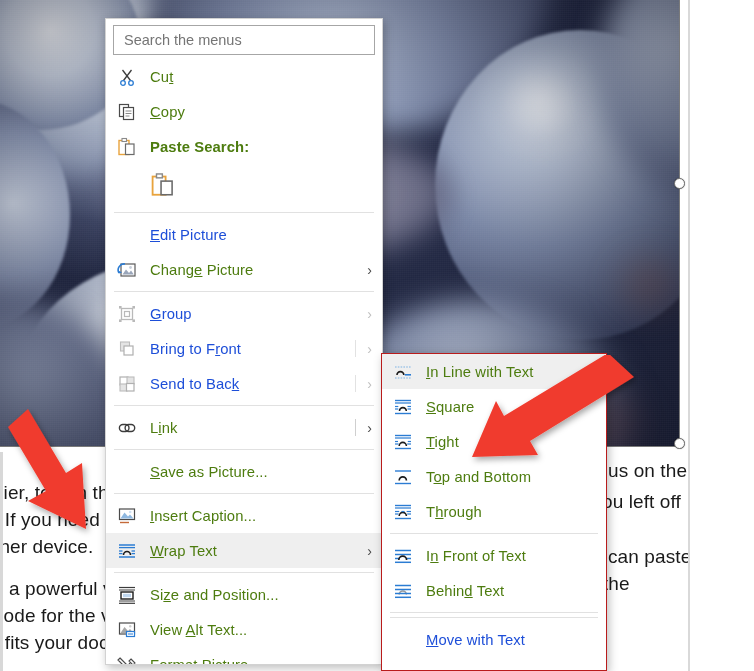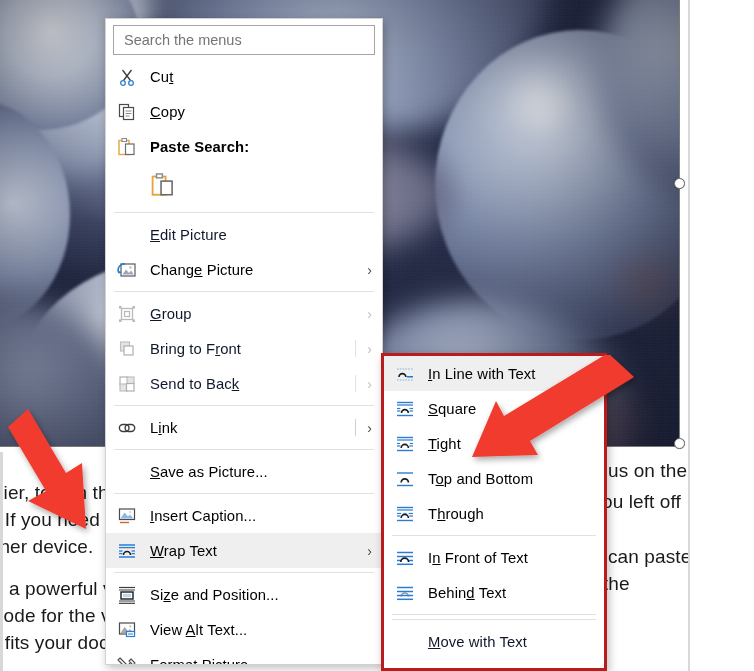--- a/index.html
+++ b/index.html
@@ -137,26 +137,26 @@
     white-space: nowrap;
   }
   .mi .ic {
     width: 22px; height: 22px;
     margin-right: 12px;
     flex: 0 0 22px;
     display: flex; align-items: center; justify-content: center;
   }
   .mi .lbl {
     font-size: 14.8px;
-    color: #000000;
+    color: #4d7c0f;
     flex: 1 1 auto;
     letter-spacing: 0.1px;
   }
   .mi.bold .lbl { font-weight: bold; }
-  .mi.disabled .lbl { color: #0f172a; }
+  .mi.disabled .lbl { color: #1d4ed8; }
   .mi.hl { background: #efefef; }
   .mi .chev {
     margin-left: auto;
     color: #4a4a4a;
     font-size: 14px;
     padding-right: 2px;
   }
   .mi.disabled .chev { color: #c0c0c0; }
   .mi .sep-bar {
     position: absolute;
@@ -176,21 +176,21 @@
     padding-left: 44px;
   }
   .ul { text-decoration: underline; }
 
   
   .sub-menu {
     position: absolute;
     left: 381px; top: 353px;
     width: 226px; height: 318px;
     background: #ffffff;
-    border: 3px solid #b91c1c;
+    border: 1px solid #b91c1c;
     box-shadow: 2px 3px 9px rgba(0,0,0,0.26);
     overflow: hidden;
   }
 
   
   .watermark {
     position: absolute;
     left: 190px; top: 76px;
     font-family: "Liberation Serif", serif;
     font-size: 26px;

